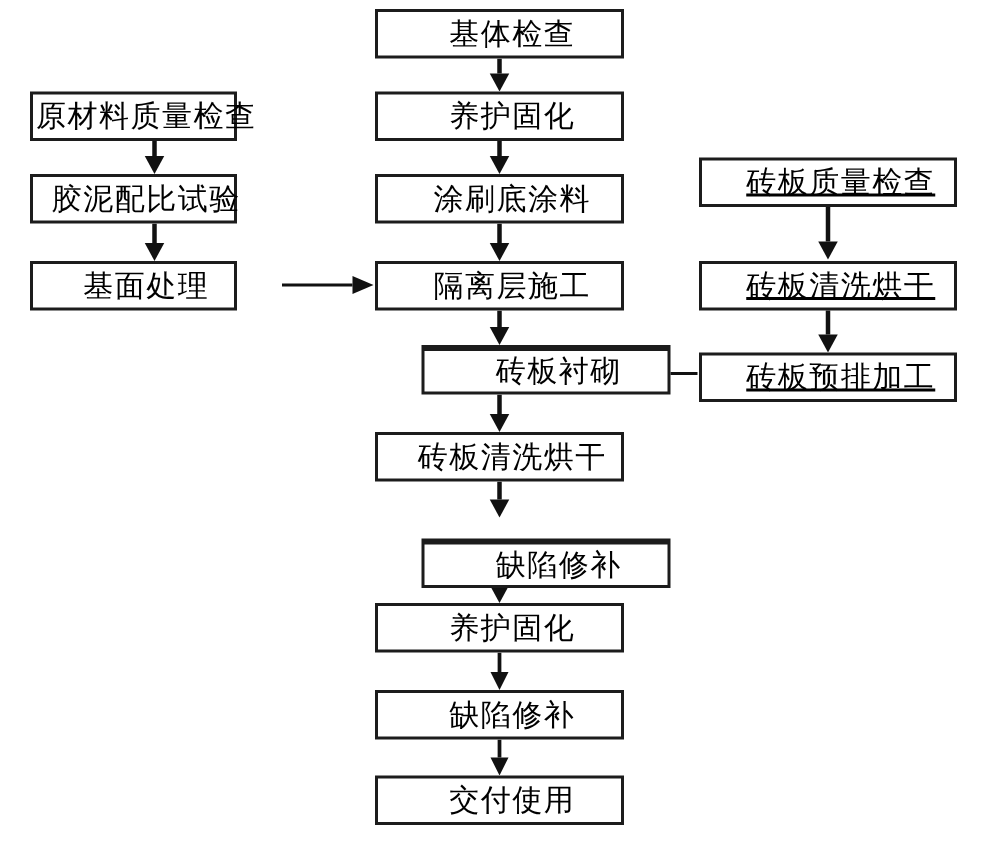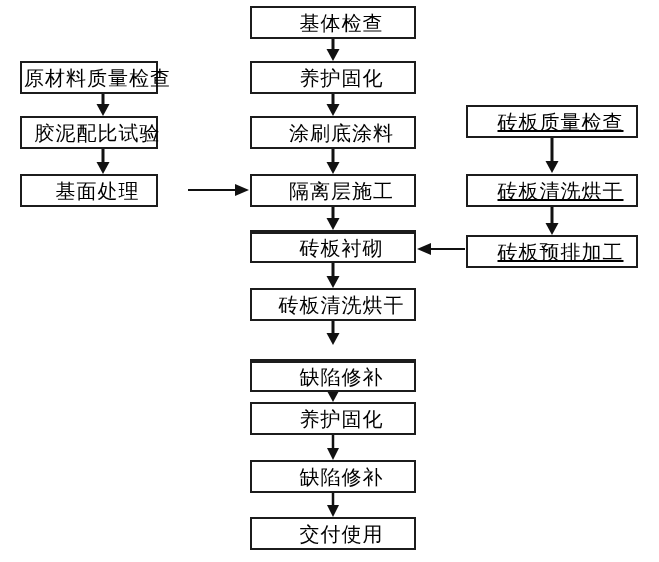--- a/index.html
+++ b/index.html
@@ -26,21 +26,21 @@
     color: #000000;
     display: flex;
     align-items: center;
     justify-content: center;
     font-size: 20px;
     letter-spacing: 1px;
     white-space: nowrap;
     line-height: 1;
     padding-left: 17px;
   }
-  .thick-top { border-top-width: 4px; }
+  .thick-top { border-top-width: 4px; margin-left: 31px; }
   .col-c { left: 250px; width: 166px; }
   .col-l { left: 20px;  width: 138px; }
   .col-r { left: 466px; width: 172px; text-decoration: underline; }
 </style>
 </head>
 <body>
 
 <div id="canvas">
 
   <svg id="arrows" viewBox="0 0 659 562" xmlns="http://www.w3.org/2000/svg">

